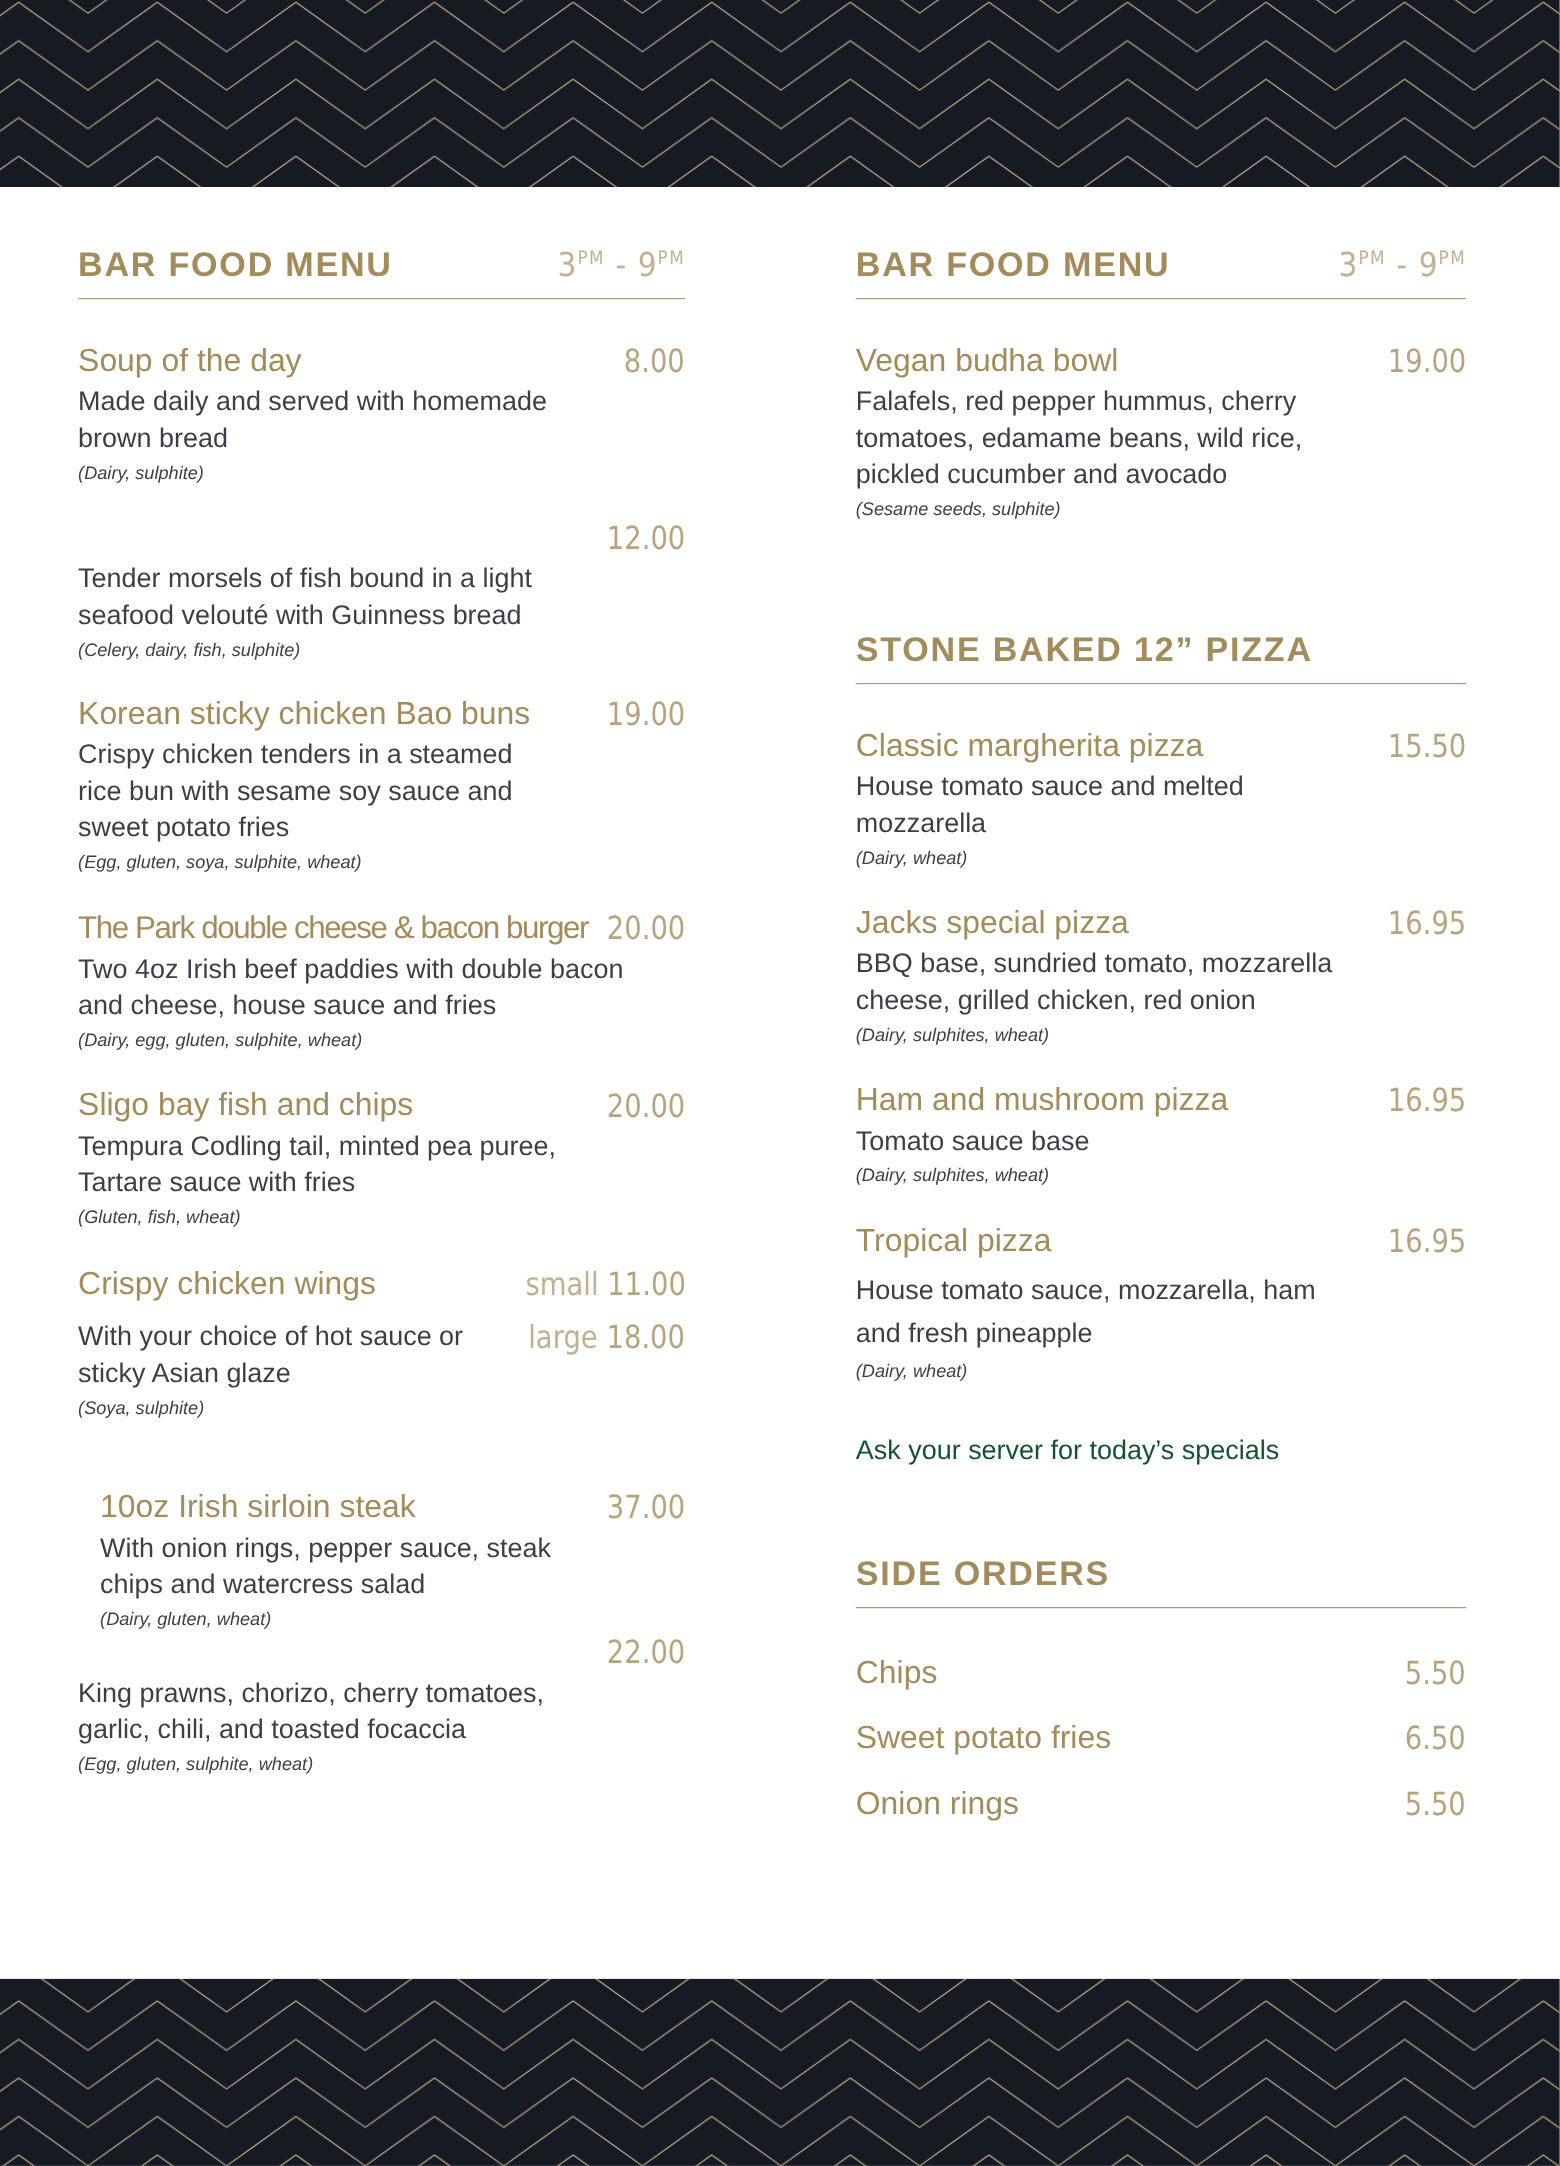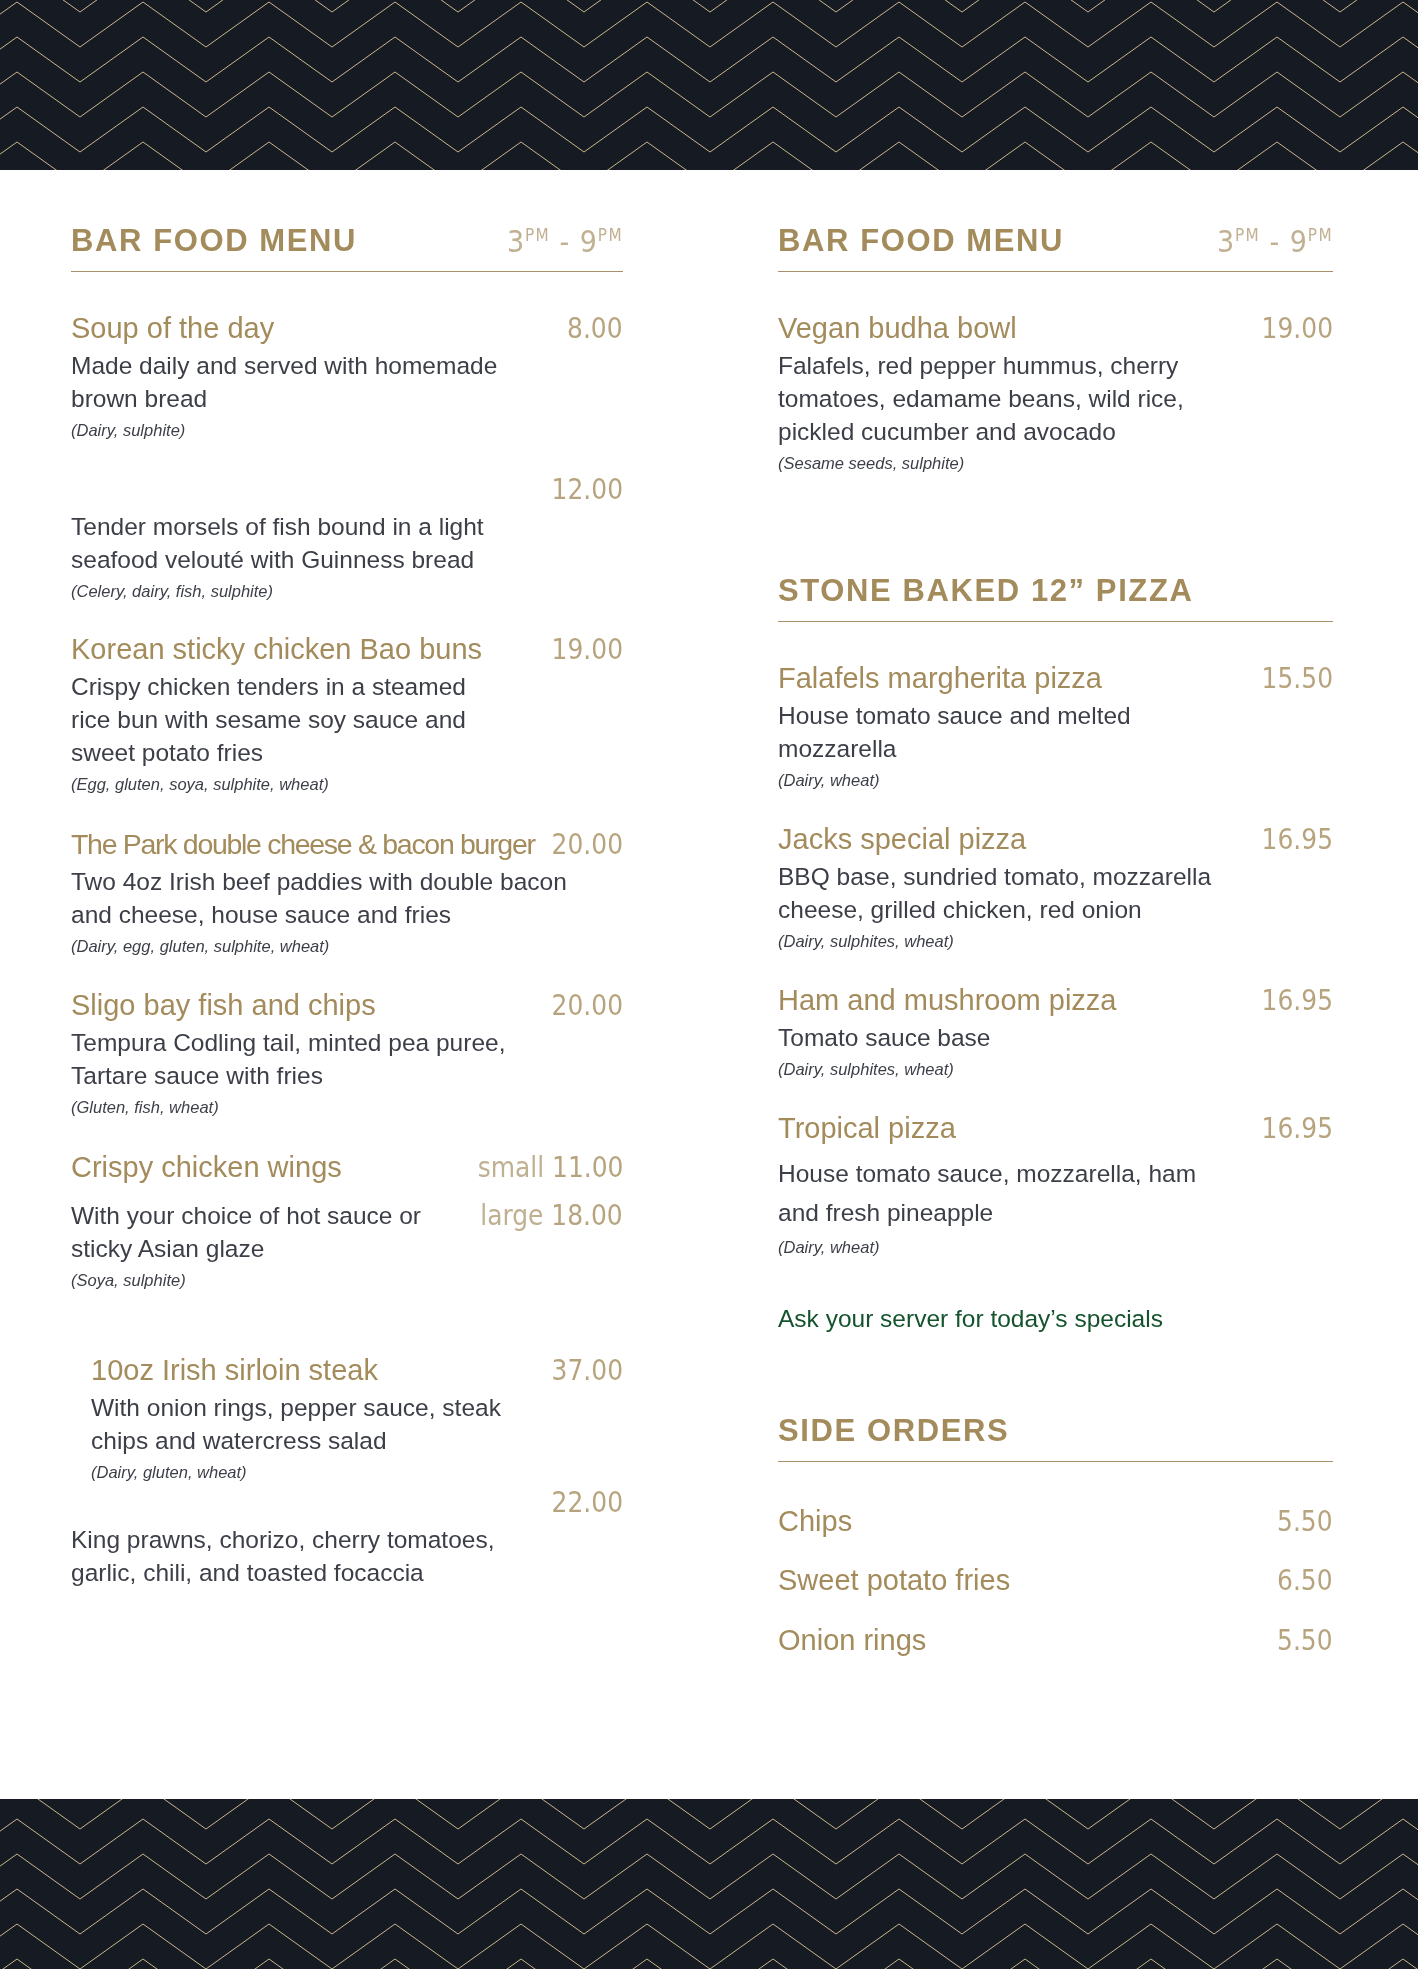--- a/index.html
+++ b/index.html
@@ -148,20 +148,21 @@
     </div>
     <div class="item-desc" style="width:470px;">With onion rings, pepper sauce, steak chips and watercress salad</div>
     <div class="item-allergens">(Dairy, gluten, wheat)</div>
   </div>
 
   <div class="item" style="top:1482px;">
     <div class="item-row">
       <span class="item-price">22.00</span>
     </div>
     <div class="item-desc" style="width:480px;">King prawns, chorizo, cherry tomatoes, garlic, chili, and toasted focaccia</div>
+    <div class="item-allergens">(Egg, gluten, sulphite, wheat)</div>
   </div>
 </div>
 
 <div class="col right">
   <div class="section-head" style="top:227px;">
     <span class="section-title">BAR FOOD MENU</span>
     <span class="section-hours"><span>3</span><sup>PM</sup><span> - </span><span>9</span><sup>PM</sup></span>
   </div>
 
   <div class="item" style="top:308px;">
@@ -172,21 +173,21 @@
     <div class="item-desc" style="width:460px;">Falafels, red pepper hummus, cherry tomatoes, edamame beans, wild rice, pickled cucumber and avocado</div>
     <div class="item-allergens">(Sesame seeds, sulphite)</div>
   </div>
 
   <div class="section-head" style="top:577px;">
     <span class="section-title">STONE BAKED 12” PIZZA</span>
   </div>
 
   <div class="item" style="top:658px;">
     <div class="item-row">
-      <span class="item-name">Falafels margherita pizza</span>
+      <span class="item-name">Classic margherita pizza</span>
       <span class="item-price">15.50</span>
     </div>
     <div class="item-desc" style="width:400px;">House tomato sauce and melted mozzarella</div>
     <div class="item-allergens">(Dairy, wheat)</div>
   </div>
 
   <div class="item" style="top:819px;">
     <div class="item-row">
       <span class="item-name">Jacks special pizza</span>
       <span class="item-price">16.95</span>

